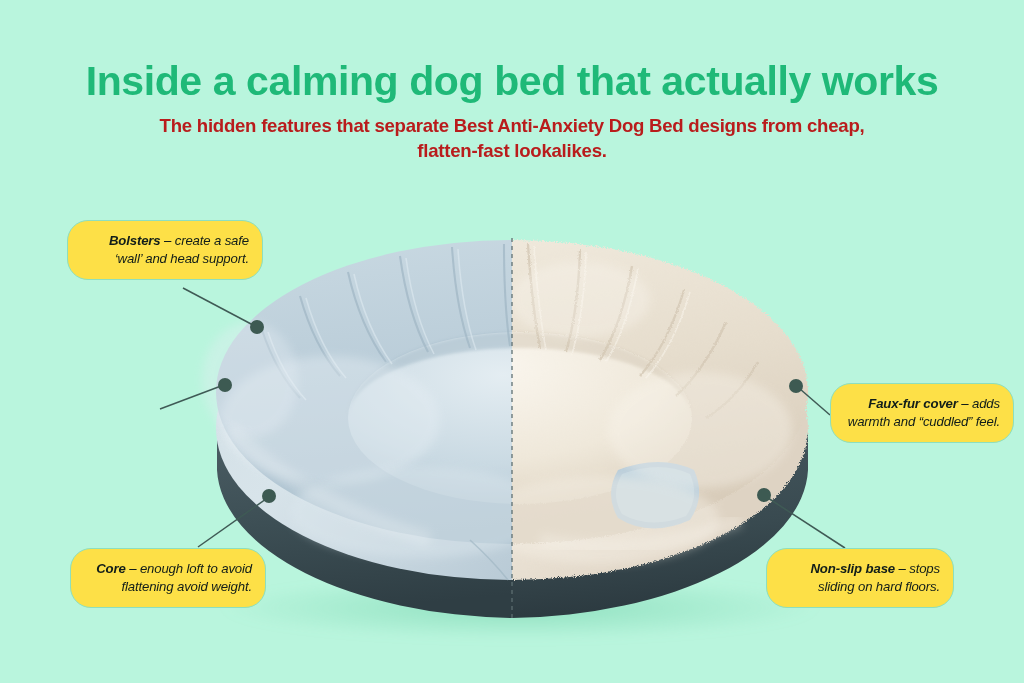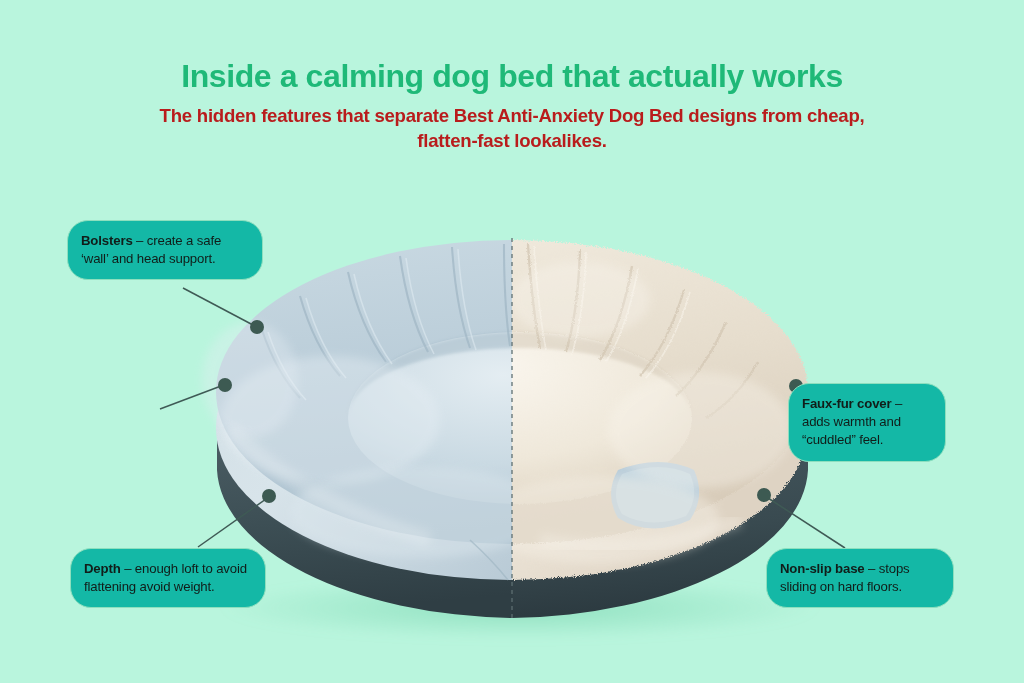--- a/index.html
+++ b/index.html
@@ -8,54 +8,55 @@
     background:#b9f5dd;
     font-family:"Liberation Sans",sans-serif;
     position:relative;
   }
   #stage{position:relative;width:1024px;height:683px;}
 
   
   .header{position:absolute;left:0;top:0;width:1024px;text-align:center;}
   .title{
     margin:0;padding-top:59px;
-    font-size:32px;font-weight:bold;letter-spacing:-0.4px;
+    font-size:41px;font-weight:bold;letter-spacing:-0.4px;
     color:#1fb978;line-height:1.12;
   }
   .subtitle{
     margin:0 auto;padding-top:9px;width:760px;
     font-size:18.6px;font-weight:bold;color:#b91c1c;
     line-height:1.33;letter-spacing:-0.25px;
   }
 
   
   #bed{position:absolute;left:0;top:0;width:1024px;height:683px;}
 
   
   #leaders{position:absolute;left:0;top:0;width:1024px;height:683px;pointer-events:none;}
 
   
   .callout{
     position:absolute;
     box-sizing:border-box;
-    background:#14b8a6;
+    background:#fde047;
     border:1.4px solid #8ddfbe;
     border-radius:21px;
     color:#111d19;
     font-size:13.2px;
     line-height:1.38;
-    text-align:left;
+    text-align:right;
     padding:11px 13px;
     letter-spacing:-0.15px;
+    font-style:italic;
   }
   .callout b{font-weight:bold;}
   .c-bolsters   {left:67px; top:220px; width:196px;}
   .c-corefoam   {left:16px; top:383px; width:190px;}
   .c-depth      {left:70px; top:548px; width:196px;}
-  .c-faux       {left:788px;top:383px; width:158px;}
+  .c-faux       {left:830px;top:383px; width:184px;}
   .c-nonslip    {left:766px;top:548px; width:188px;}
 </style>
 </head>
 <body>
 
 <div id="stage">
 
   <div class="header">
     <h1 class="title">Inside a calming dog bed that actually works</h1>
     <p class="subtitle">The hidden features that separate Best Anti-Anxiety Dog Bed designs from cheap, flatten-fast lookalikes.</p>
@@ -226,21 +227,21 @@
       <circle cx="764" cy="495" r="7"></circle>
     </g>
   </svg>
 
   <div class="callout c-bolsters">
     <b>Bolsters</b><span> – create a safe ‘wall’ and head support.</span>
   </div>
 
 
   <div class="callout c-depth">
-    <b>Depth</b><span> – enough loft to avoid flattening avoid weight.</span>
+    <b>Core</b><span> – enough loft to avoid flattening avoid weight.</span>
   </div>
 
   <div class="callout c-faux">
     <b>Faux-fur cover</b><span> – adds warmth and “cuddled” feel.</span>
   </div>
 
   <div class="callout c-nonslip">
     <b>Non-slip base</b><span> – stops sliding on hard floors.</span>
   </div>
 

